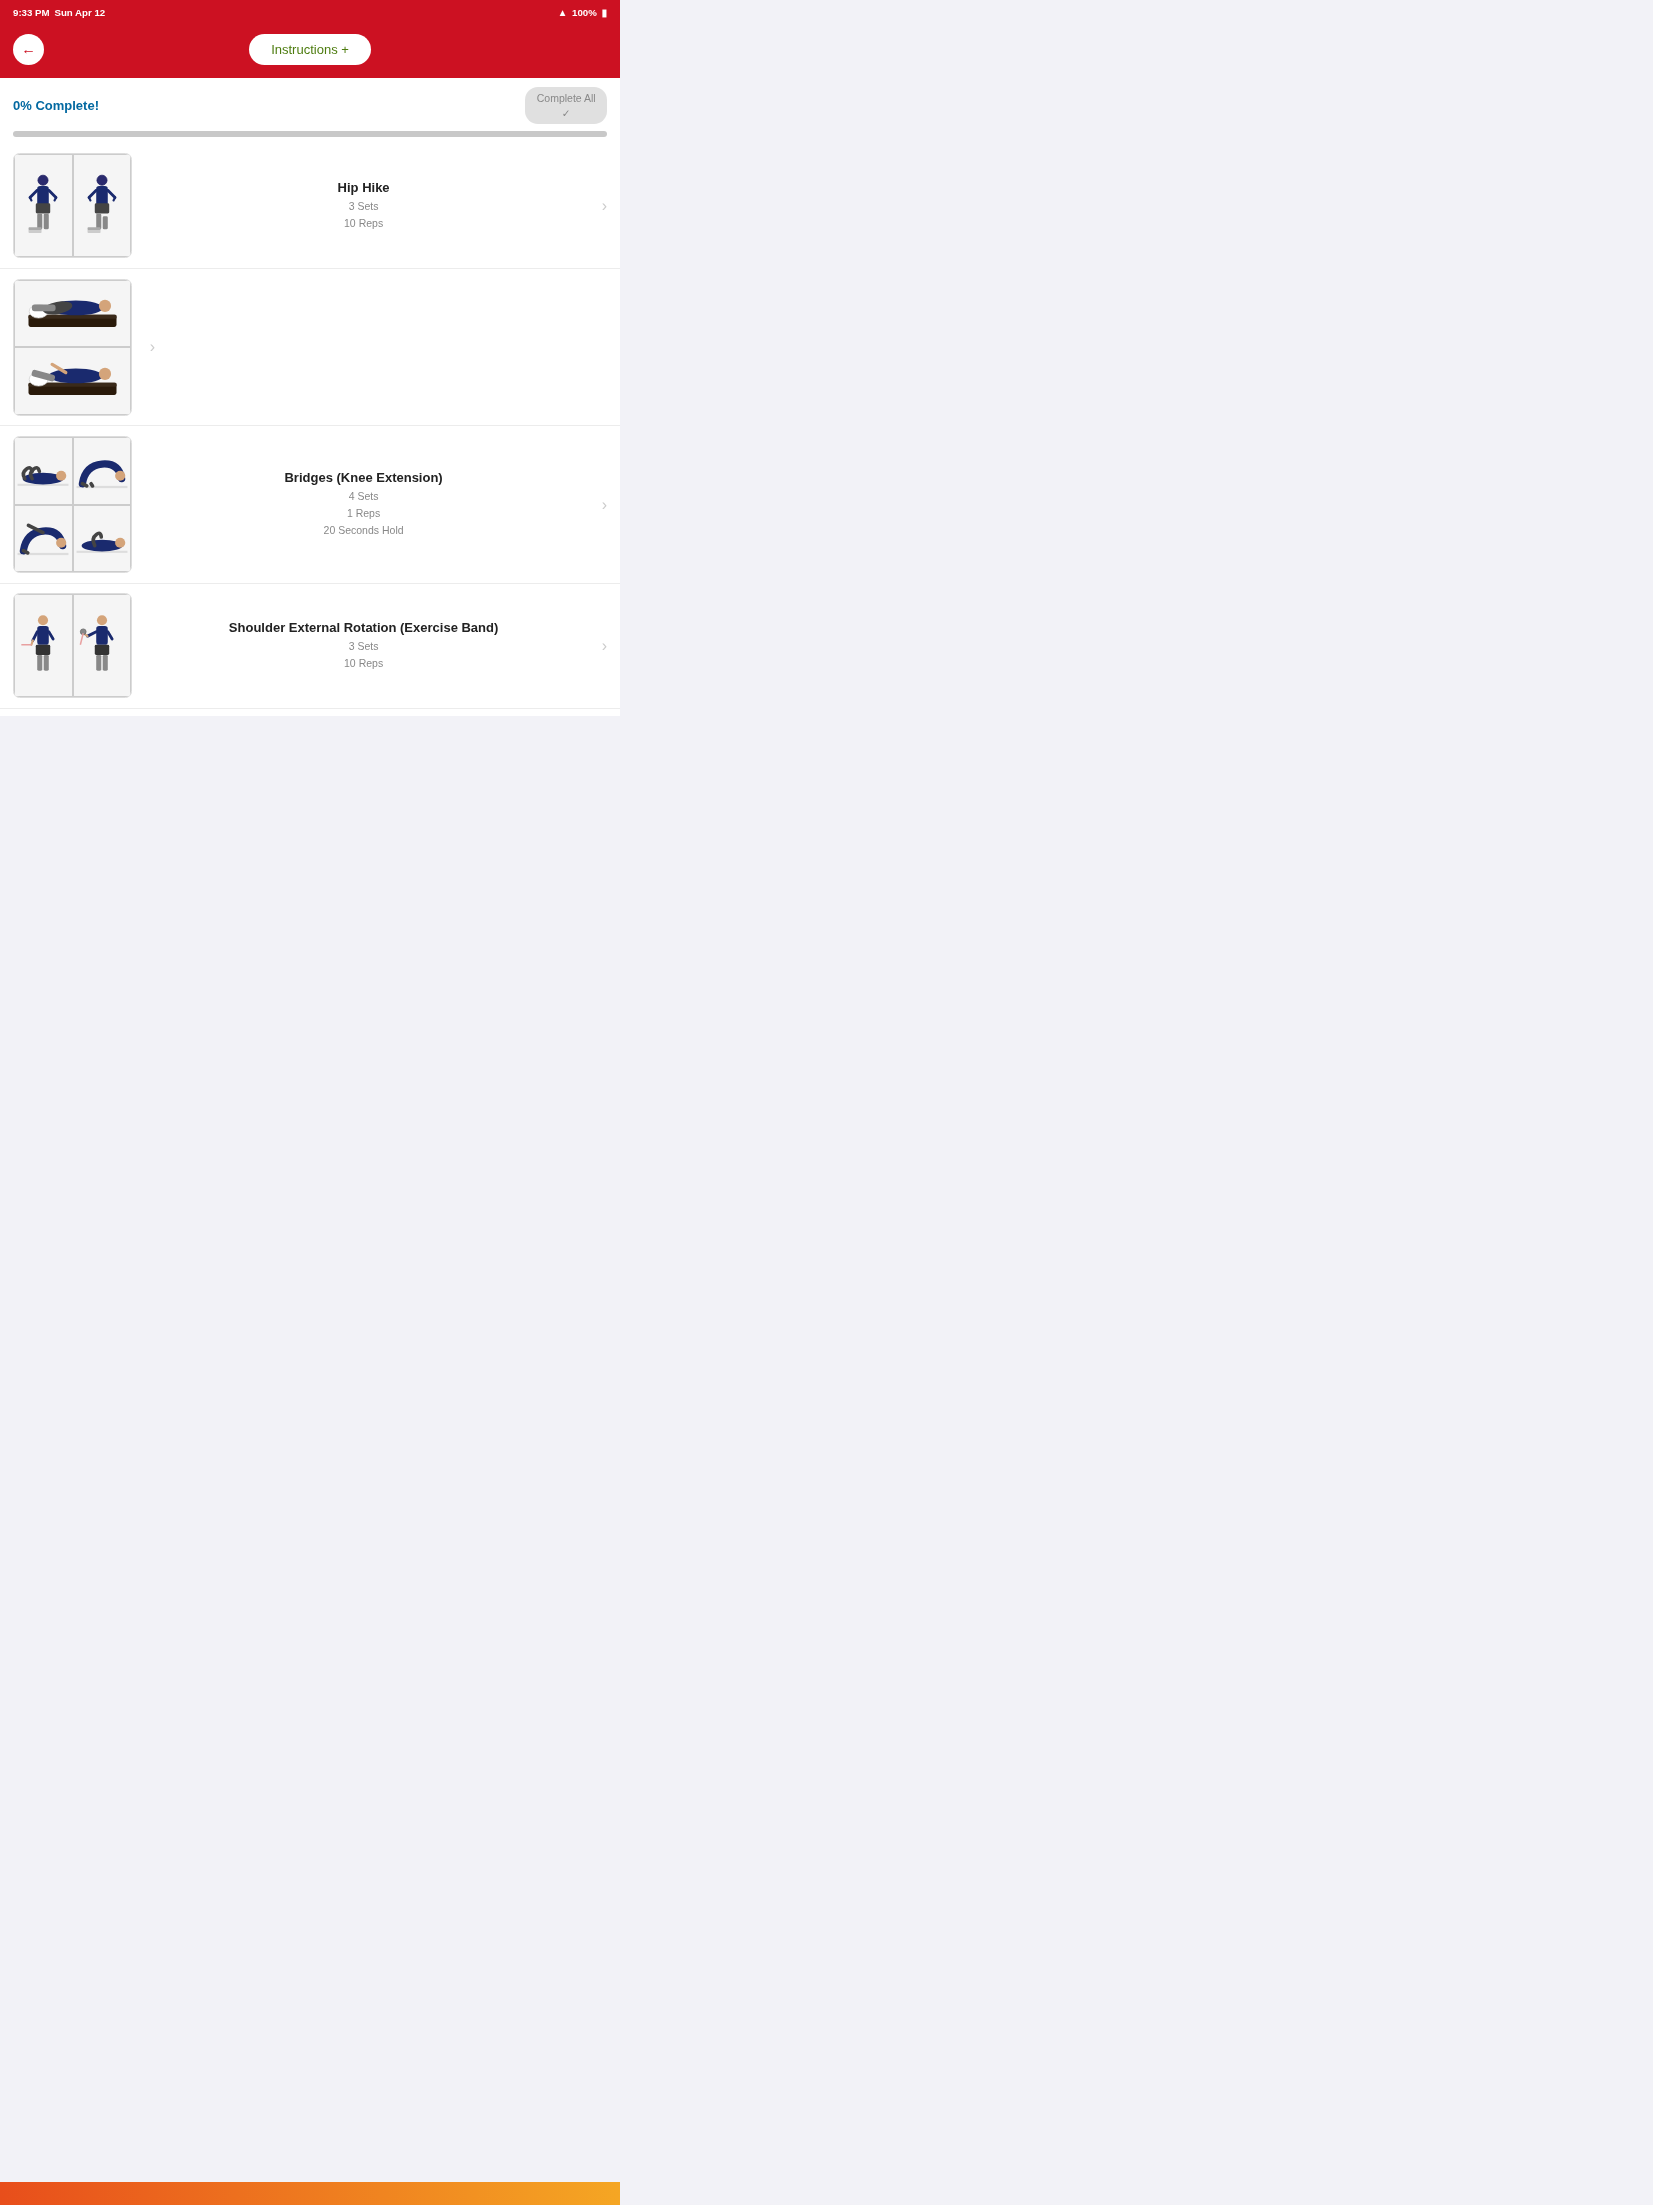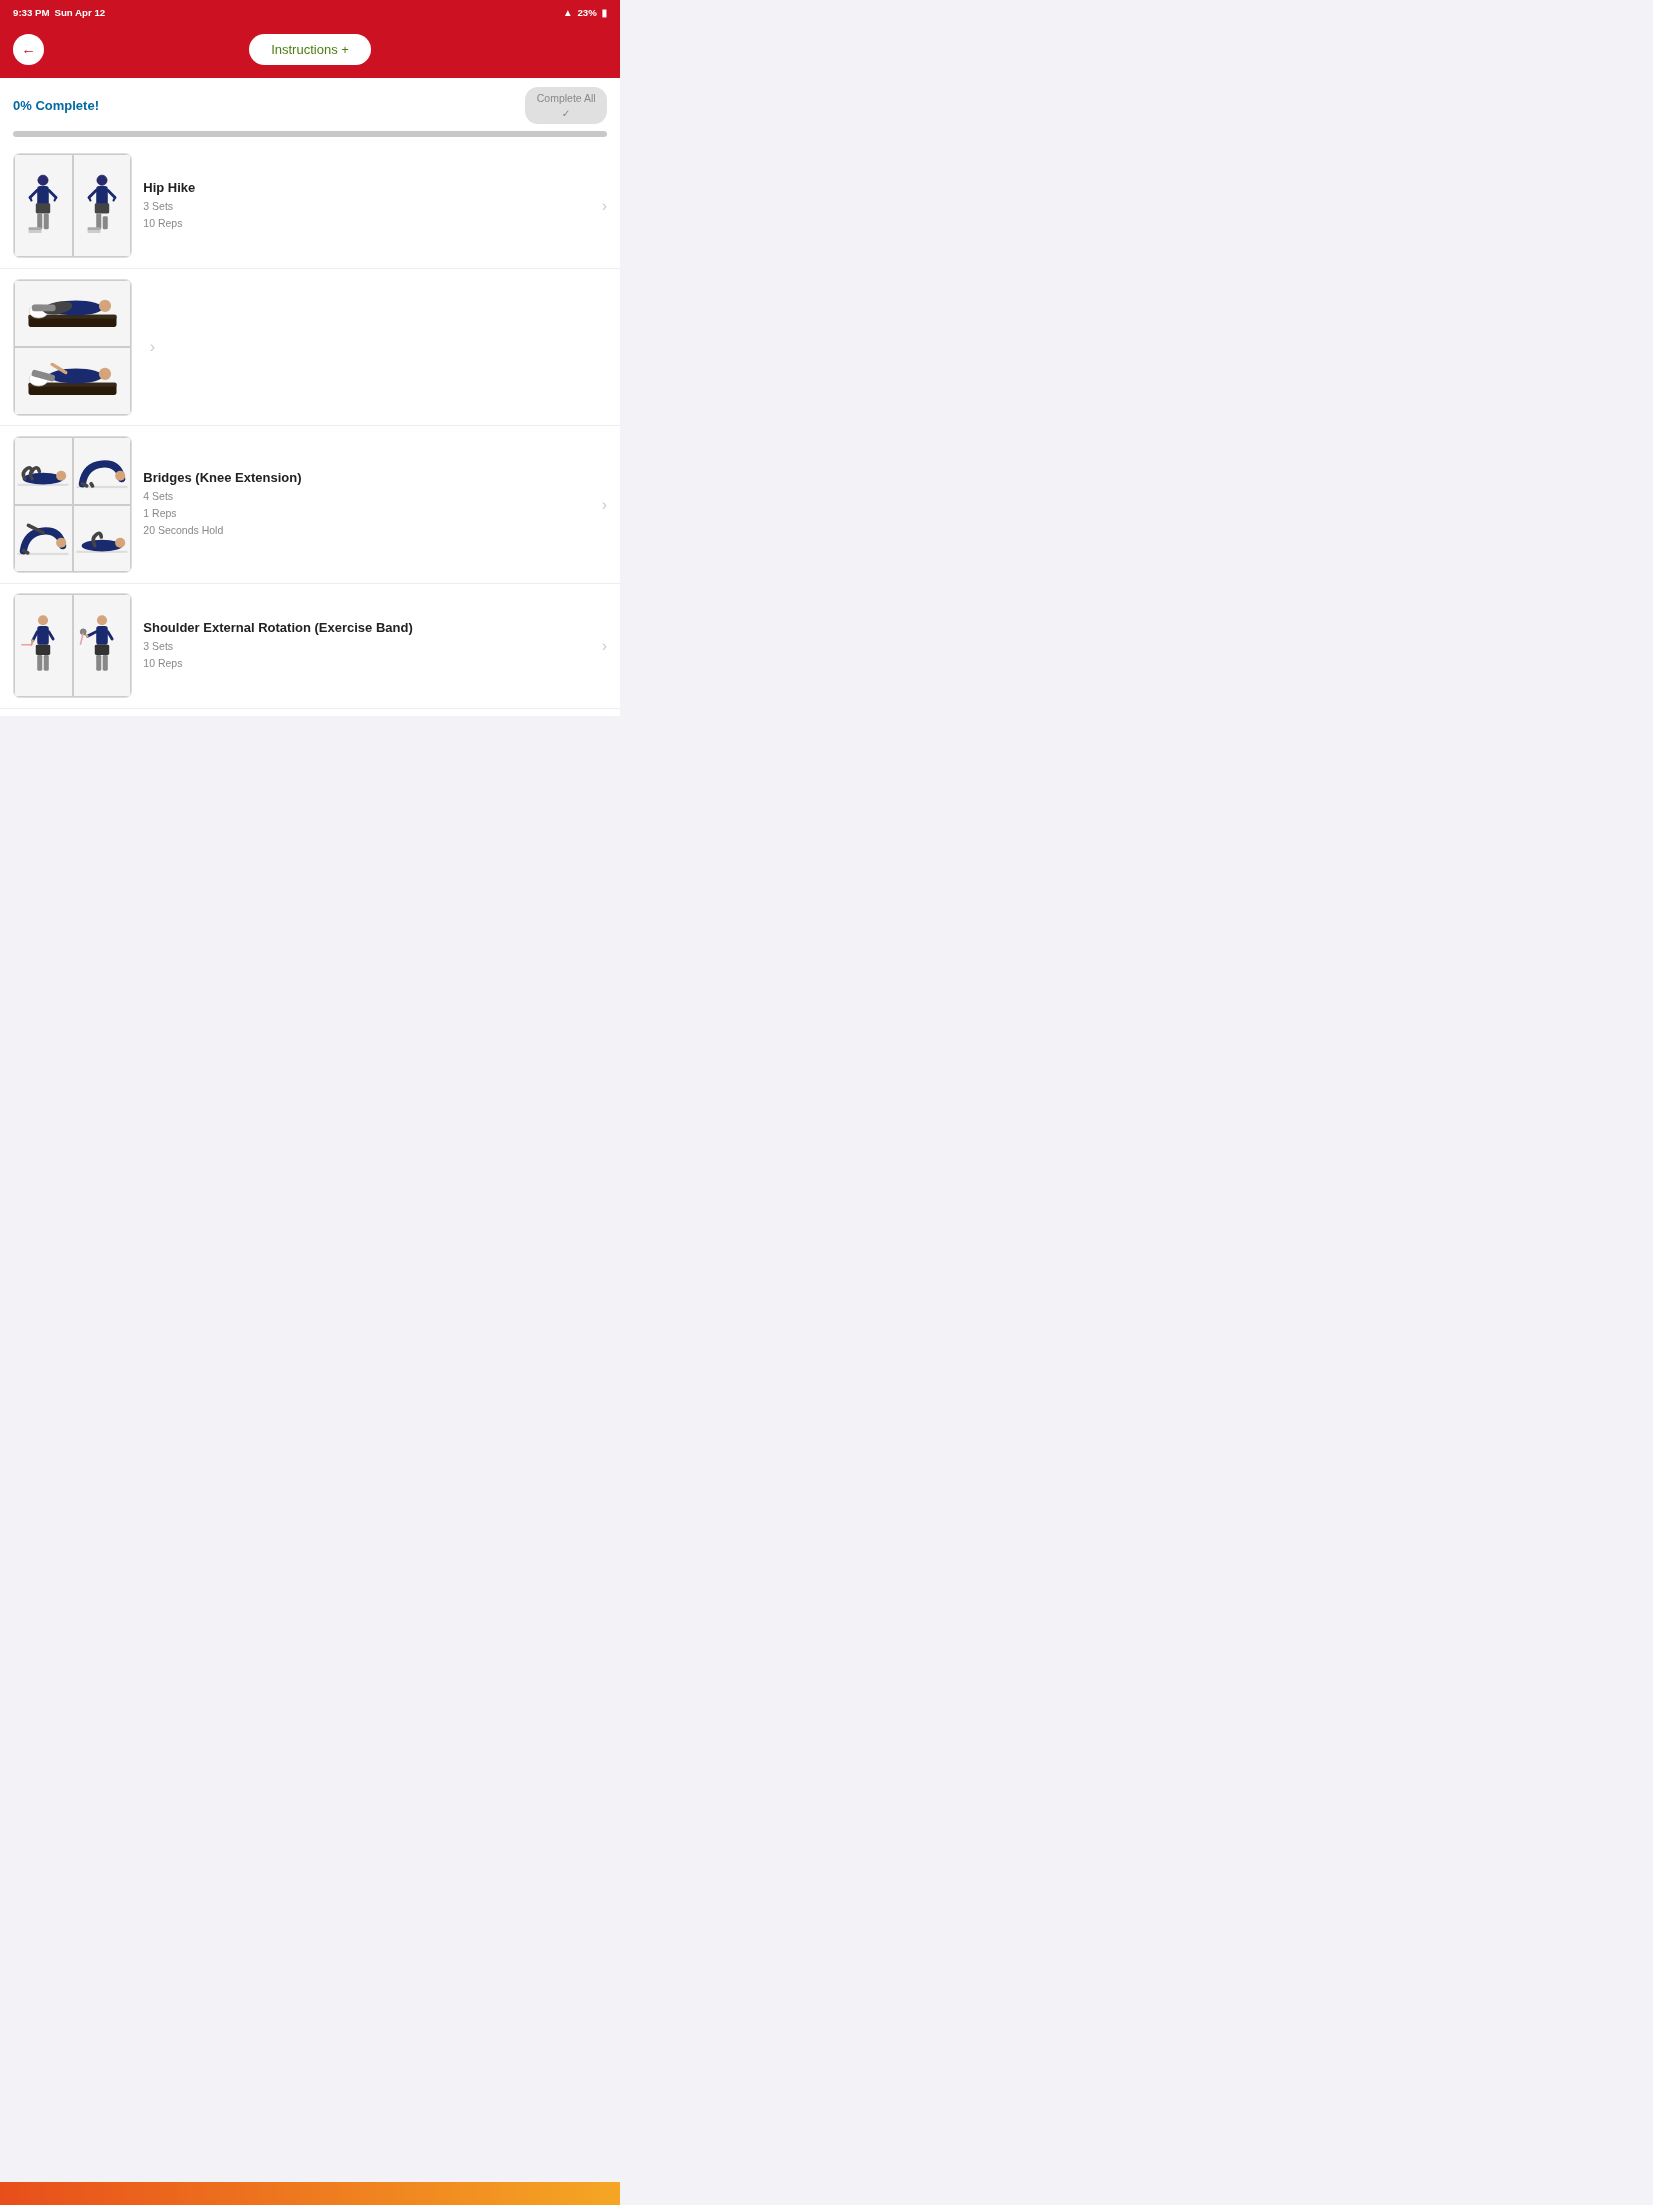--- a/index.html
+++ b/index.html
@@ -176,20 +176,21 @@
       border: 0.4px solid #ccc;
       display: flex;
       align-items: center;
       justify-content: center;
       overflow: hidden;
       background: #f5f5f5;
     }
 
     .exercise-info {
       flex: 1;
+      text-align: center;
     }
     .exercise-name {
       font-size: 13px;
       font-weight: 600;
       color: #222;
       margin-bottom: 3.2px;
     }
     .exercise-detail {
       font-size: 10.5px;
       color: #888;
@@ -226,21 +227,21 @@
 </head>
 <body>
 
 <div class="status-bar">
   <div class="status-bar-left">
     <span>9:33 PM</span>
     <span>Sun Apr 12</span>
   </div>
   <div class="status-bar-right">
     <span>▲</span>
-    <span>23%</span>
+    <span>100%</span>
     <span>▮</span>
   </div>
 </div>
 
 <div class="header">
   <button class="back-button">
     <span class="back-arrow">←</span>
   </button>
   <button class="instructions-button">
     <span>Instructions +</span>

